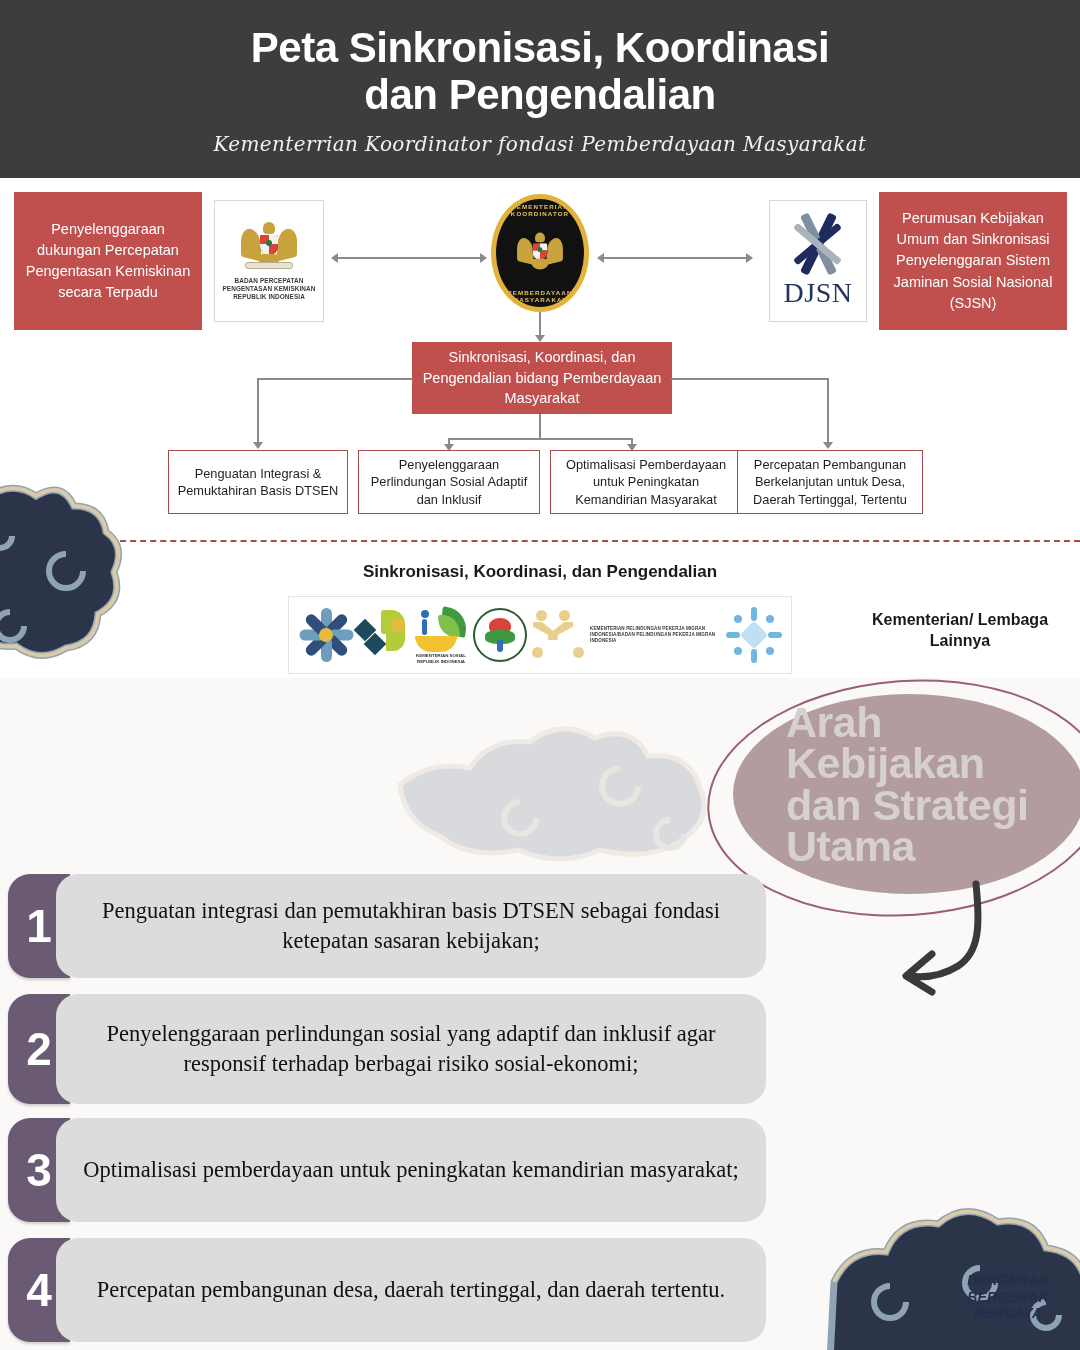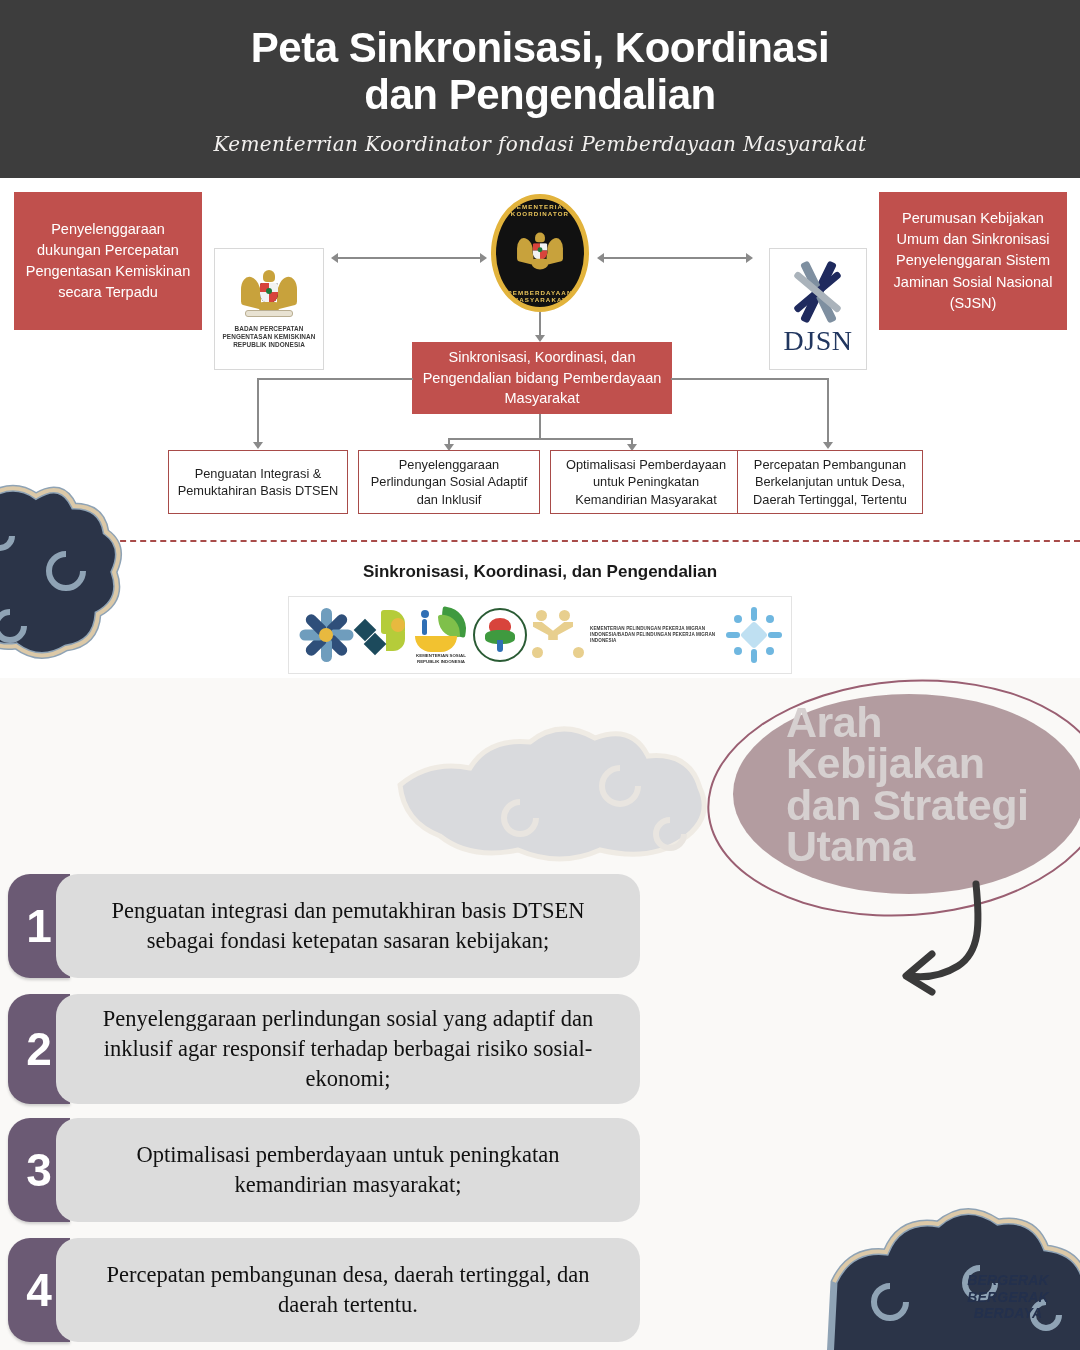--- a/index.html
+++ b/index.html
@@ -34,21 +34,21 @@
   .redbox {
     position:absolute; background:#c0504d; color:#fff;
     font-size:14.5px; line-height:1.45; text-align:center;
     display:flex; align-items:center; justify-content:center; padding:6px 8px;
   }
   #redbox-left  { left:14px;  top:14px;  width:188px; height:138px; }
   #redbox-right { left:879px; top:14px;  width:188px; height:138px; }
 
   .logobox {
     position:absolute; background:#fff; border:1px solid #d8d8d8;
-    display:flex; flex-direction:column; align-items:center; justify-content:center;margin-top:48px;
+    display:flex; flex-direction:column; align-items:center; justify-content:center;
   }
   #logo-bappenas { left:214px; top:22px; width:110px; height:122px; }
   #logo-djsn     { left:769px; top:22px; width:98px;  height:122px; }
 
   .bp-caption {
     font-size:6.4px; font-weight:bold; color:#3a3a3a;
     text-align:center; line-height:1.28; letter-spacing:0.1px; margin-top:4px;
   }
   .djsn-word {
     font-family:"Liberation Serif", serif; font-size:28px; color:#21365f;
@@ -223,21 +223,21 @@
   
   .item { position:absolute; left:8px; display:flex; align-items:stretch; }
   .num {
     width:62px; flex:0 0 62px; background:#6b5a74; color:#fff;
     border-radius:22px 0 0 22px;
     display:flex; align-items:center; justify-content:center;
     font-size:46px; font-weight:bold; line-height:1;
     box-shadow:0 2px 3px rgba(0,0,0,0.18);
   }
   .body-txt {
-    width:584px; background:#dcdcdc; border-radius:22px;
+    width:710px; background:#dcdcdc; border-radius:22px;
     margin-left:-14px;
     display:flex; align-items:center; justify-content:center; text-align:center;
     font-family:"Liberation Serif", serif; font-size:22.5px; line-height:1.33;
     color:#111; padding:8px 24px;
   }
   #item-0 { top:874px; height:104px; }
   #item-1 { top:994px; height:110px; }
   #item-2 { top:1118px; height:104px; }
   #item-3 { top:1238px; height:104px; }
 
@@ -405,20 +405,21 @@
       <i style="left:26px; bottom:1px;width:6px; height:14px; border-radius:3px;"></i>
       <i style="left:1px;  top:26px; width:14px; height:6px; border-radius:3px;"></i>
       <i style="right:1px; top:26px; width:14px; height:6px; border-radius:3px;"></i>
       <i style="left:9px;  top:9px;  width:8px; height:8px; border-radius:50%;"></i>
       <i style="right:9px; top:9px;  width:8px; height:8px; border-radius:50%;"></i>
       <i style="left:9px;  bottom:9px;width:8px;height:8px; border-radius:50%;"></i>
       <i style="right:9px; bottom:9px;width:8px;height:8px; border-radius:50%;"></i>
     </div>
   </div>
 
+  <div class="kl-label">Kementerian/ Lembaga Lainnya</div>
 </div>
 
 <div class="lower"></div>
 
 <svg class="cloud" style="left:370px; top:690px; width:400px; height:190px; opacity:0.5;" viewBox="0 0 400 190">
   <g fill="#b9bcc4" stroke="#e6ded2" stroke-width="5">
     <path d="M30 95 Q60 70 100 78 Q118 48 160 52 Q190 28 225 48 Q262 34 278 66 Q320 62 330 98 Q344 128 312 150 Q280 172 230 160 Q190 178 148 160 Q100 170 70 146 Q34 132 30 95 Z"></path>
   </g>
   <g fill="none" stroke="#d9d3ca" stroke-width="6">
     <path d="M250 78 a18 18 0 1 0 18 18"></path>

